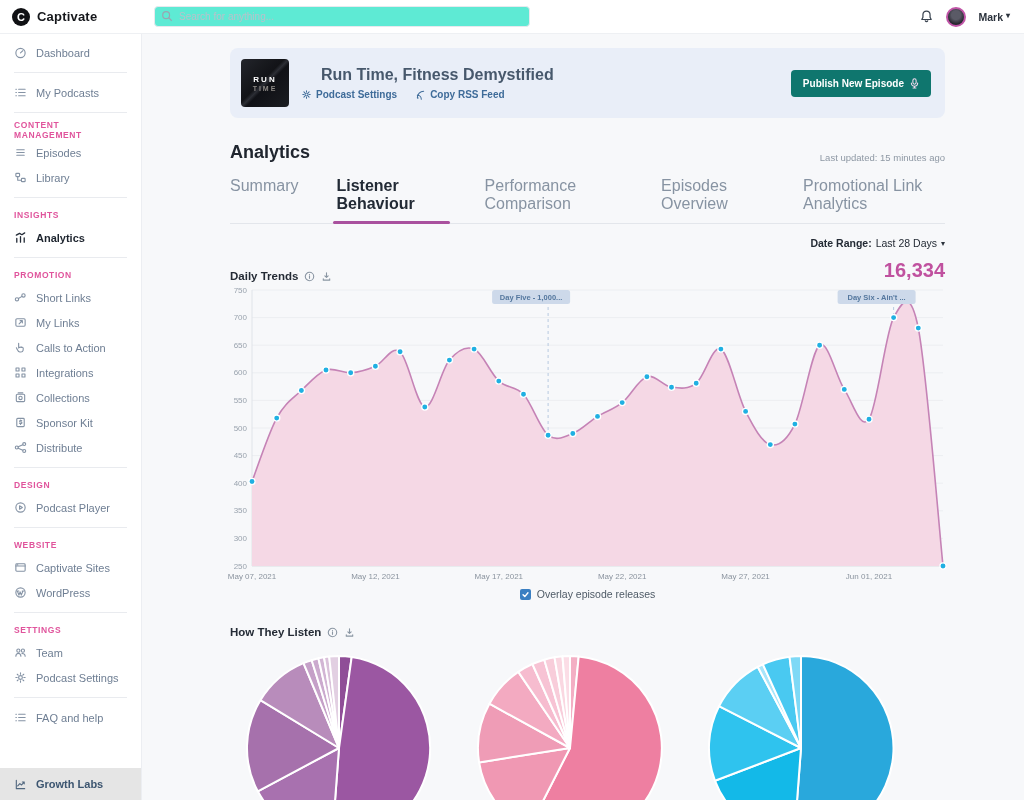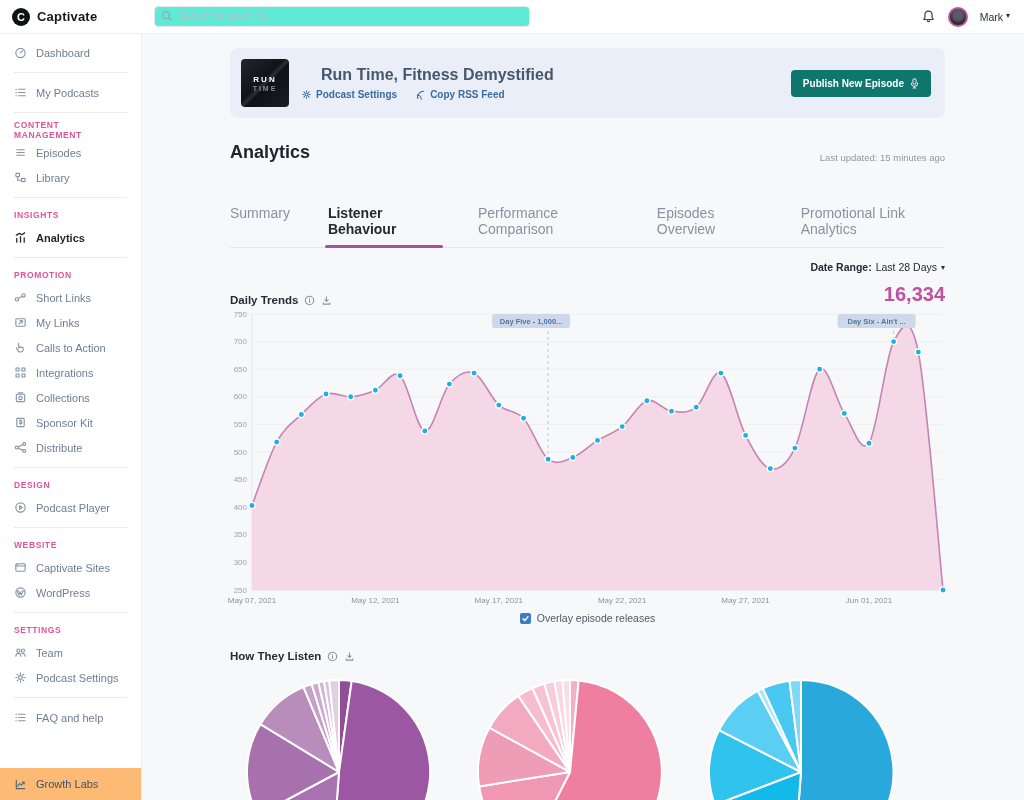--- a/index.html
+++ b/index.html
@@ -19,36 +19,36 @@
   .search { width:100%; height:21px; border:1px solid #e7e9ee; border-radius:4px;
     background:#5eead4; font-size:10px; padding:0 8px 0 24px; color:#4e5a66; outline:none;
     font-family:inherit; }
   .search::placeholder { color:#b9c1ca; }
   .top-right { margin-left:auto; display:flex; align-items:center; gap:12px; padding-right:14px; }
   .bell { width:15px; height:15px; fill:none; stroke:#39434f; stroke-width:1.3;
     stroke-linecap:round; stroke-linejoin:round; }
   .avatar { width:20px; height:20px; border-radius:50%;
     background:radial-gradient(circle at 50% 38%, #5a5a66 0 35%, #26262e 70%);
     border:2px solid #c055a7; }
-  .username { font-size:10.5px; font-weight:400; color:#2b323c; display:flex; gap:3px; }
+  .username { font-size:10.5px; font-weight:700; color:#2b323c; display:flex; gap:3px; }
   .caret { font-size:8px; color:#2b323c; }
 
   
   .sidebar { position:fixed; top:34px; left:0; bottom:0; width:142px; background:#fff;
     border-right:1px solid #eceef2; display:flex; flex-direction:column; padding-top:6px; z-index:10; }
   .nav-item { height:25px; display:flex; align-items:center; gap:9px; padding:0 14px;
     font-size:11px; color:#6e7e93; cursor:pointer; text-decoration:none; flex:none; }
   .nico { width:13px; height:13px; flex:none; fill:none; stroke:#8593a5; stroke-width:1.2;
     stroke-linecap:round; stroke-linejoin:round; }
   .nav-item.active { color:#1d242e; font-weight:700; }
   .nav-item.active .nico { stroke:#232b36; stroke-width:1.4; }
   .sec-title { height:20px; display:flex; align-items:center; padding:0 14px; font-size:8.5px;
     font-weight:700; color:#e0549c; letter-spacing:.6px; flex:none; }
   .sdiv { height:1px; background:#e9ebef; margin:7px 14px; flex:none; }
-  .growth { margin-top:auto; height:32px; background:#fdba74; color:#3c5570; font-weight:400; }
+  .growth { margin-top:auto; height:32px; background:#e5e5e5; color:#3c5570; font-weight:700; }
   .growth .nico { stroke:#51677f; }
 
   
   .main { margin:34px 0 0 142px; width:882px; height:766px; overflow:hidden;
     padding:14px 79px 0 88px; }
 
   .pod-card { height:70px; background:#e9eef8; border-radius:8px; display:flex;
     align-items:center; padding:0 14px 0 11px; gap:12px; }
   .art { width:48px; height:48px; border-radius:4px; flex:none;
     background:linear-gradient(135deg,#23252b 0%,#121317 45%,#2c2e35 50%,#101116 55%,#1b1d22 100%);
@@ -64,21 +64,21 @@
   .publish { margin-left:auto; background:#0f766e; color:#fff; border:none; border-radius:4px;
     font-size:10px; font-weight:700; padding:8px 12px; display:flex; align-items:center; gap:6px;
     cursor:pointer; font-family:inherit; }
   .publish svg { width:9px; height:11px; fill:none; stroke:#f1d9ec; stroke-width:1.2; stroke-linecap:round; }
 
   .title-row { margin-top:24px; display:flex; align-items:flex-end; justify-content:space-between; }
   .h1 { font-size:18px; font-weight:800; color:#20262f; }
   .updated { font-size:9.5px; color:#8e98a4; }
 
   .tabs { margin-top:14px; display:flex; gap:38px; border-bottom:1px solid #e3e6eb; }
-  .tab { position:relative; padding-bottom:10px; font-size:14px; color:#8793a2; cursor:pointer;margin-top:28px; }
+  .tab { position:relative; padding-bottom:10px; font-size:16px; color:#8793a2; cursor:pointer; }
   .tab.active { color:#222a35; font-weight:700; }
   .tab.active::after { content:""; position:absolute; left:-3px; right:-3px; bottom:-1px;
     height:3px; border-radius:3px; background:#a9519e; }
 
   .range-row { margin-top:13px; display:flex; justify-content:flex-end; align-items:center;
     gap:4px; font-size:10.5px; color:#242b35; cursor:pointer; }
   .range-label { font-weight:700; }
 
   .chart-head { margin-top:10px; display:flex; align-items:flex-end; justify-content:space-between; }
   .sec-head { display:flex; align-items:center; gap:6px; font-size:11.5px; font-weight:700; color:#242b35; }

